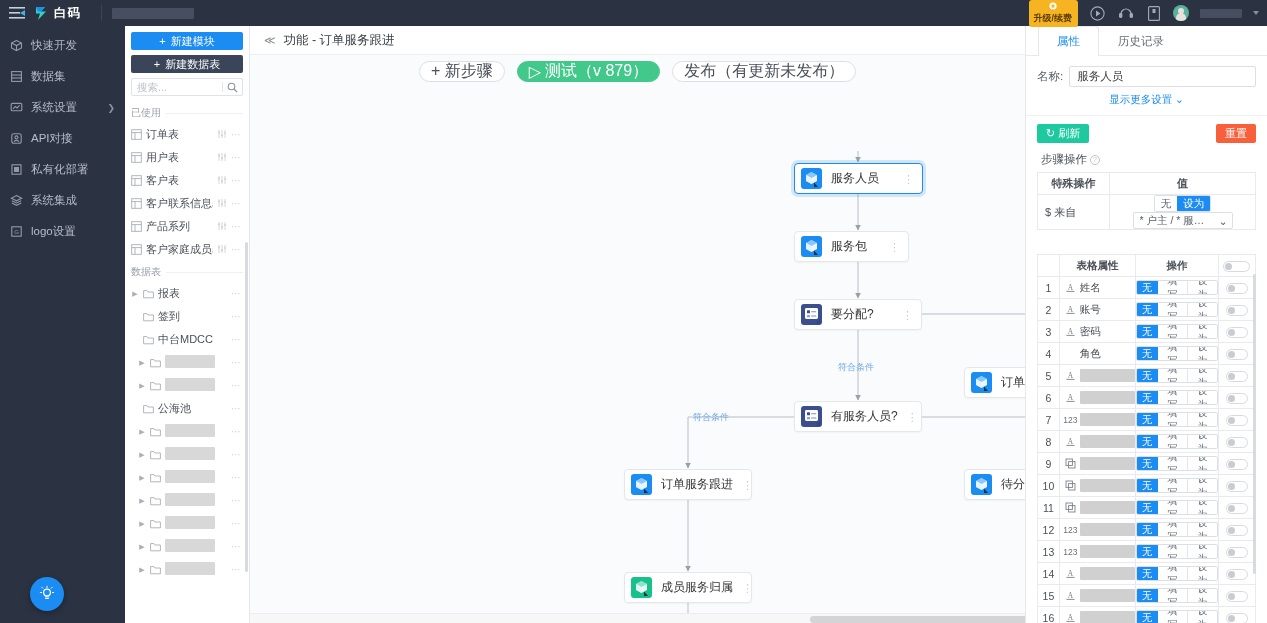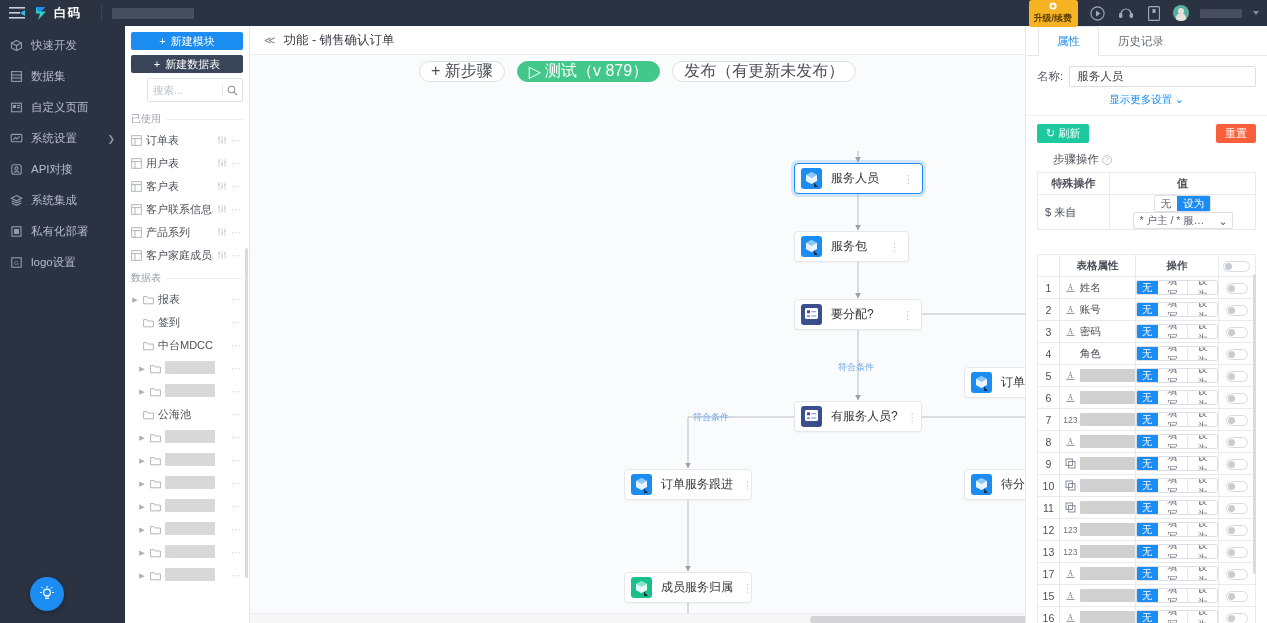--- a/index.html
+++ b/index.html
@@ -70,22 +70,22 @@
     display: flex; flex-direction: column; position: relative;
   }
   .exp-top { padding: 6px 6px 0 6px; }
   .btn-block {
     height: 18px; border-radius: 2px; display:flex; align-items:center; justify-content:center;
     font-size: 11px; cursor:pointer; color:#fff; margin-bottom: 5px; gap:5px;
   }
   .btn-newmodule { background: #1b8cf2; }
   .btn-newtable { background: #3b4559; }
   .search-wrap {
-    height: 24px; border: 1px solid #dfe2e8; border-radius: 2px; display:flex;
-    align-items:center; margin: 2px 0 6px 16px; background:#fff;
+    height: 18px; border: 1px solid #dfe2e8; border-radius: 2px; display:flex;
+    align-items:center; margin: 2px 0 6px 0; background:#fff;
   }
   .search-wrap input {
     border: none; outline: none; flex:1; font-size: 10.5px; color:#555; padding: 0 5px;
     background: transparent; font-family: inherit; min-width:0;
   }
   .search-wrap input::placeholder { color:#bcc0c8; }
   .search-sep { width:1px; height:10px; background:#e2e5ea; }
   .search-btn { width:19px; display:flex;align-items:center;justify-content:center;cursor:pointer; }
   .exp-scroll { flex:1; overflow:hidden; position:relative; padding: 0 6px 0 6px; }
   .grp-label { font-size:10px; color:#9aa0ab; display:flex; align-items:center; gap:5px; margin: 4px 0 3px 0; }
@@ -151,21 +151,21 @@
   .field input {
     flex:1; height:21px; border:1px solid #dcdfe6; border-radius:2px; padding: 0 7px;
     font-size:11.5px; color:#444; outline:none; font-family:inherit; min-width:0;
   }
   .moresettings { text-align:center; font-size:10.5px; color:#1b8cf2; margin-top:6px; cursor:pointer; }
   .sec2 { padding: 8px 11px 0 11px; }
   .btnrow { display:flex; align-items:center; justify-content:space-between; }
   .btn-sm { height:19px; border-radius:2px; font-size:11px; color:#fff; display:flex; align-items:center; padding: 0 9px; gap:3px; cursor:pointer; }
   .btn-refresh { background:#1ec9a0; }
   .btn-reset { background:#f8603c;font-family:Liberation Mono, monospace; }
-  .steptitle { font-size:11.5px; color:#4a4f58; margin: 9px 0 5px 16px; display:flex; align-items:center; gap:3px; }
+  .steptitle { font-size:11.5px; color:#4a4f58; margin: 9px 0 5px 4px; display:flex; align-items:center; gap:3px; }
   .qmark { width:10px;height:10px;border-radius:50%;border:1px solid #bfc4cc;color:#bfc4cc;font-size:7px;display:flex;align-items:center;justify-content:center;}
 
   table.t1 { width: 100%; border-collapse: collapse; font-size:11px; }
   table.t1 th, table.t1 td { border:1px solid #e8eaee; padding: 0; height: 22px; text-align:center; color:#4a4f58; }
   table.t1 th { background:#fff; font-weight:bold; font-size:11px; }
   .cell-left { text-align:left !important; padding-left:7px !important; }
   .seg { display:inline-flex; border:1px solid #dcdfe6; border-radius:2px; overflow:hidden; height:17px; vertical-align:middle; }
   .seg span { padding: 0 6px; display:flex; align-items:center; font-size:10.5px; color:#5a606b; cursor:pointer; background:#fff; }
   .seg span.on { background:#1b8cf2; color:#fff; }
   .selectbox {
@@ -272,66 +272,55 @@
                 <rect x="1.6" y="1.6" width="9.8" height="9.8" stroke="currentColor" fill="none" stroke-width="1.1"></rect>
                 <line x1="1.6" y1="5" x2="11.4" y2="5" stroke="currentColor" fill="none" stroke-width="1.1"></line>
                 <line x1="1.6" y1="8" x2="11.4" y2="8" stroke="currentColor" fill="none" stroke-width="1.1"></line>
               </svg>
             </span>
             <span>数据集</span>
           </div>
           <div class="nav-item">
             <span class="nav-ico">
               <svg width="13" height="13" viewBox="0 0 13 13" style="color:inherit">
-                <rect x="1.6" y="2.2" width="9.8" height="8.6" stroke="currentColor" fill="none" stroke-width="1.1"></rect>
-                <rect x="3" y="4" width="3" height="3" fill="currentColor" stroke="none"></rect>
-                <line x1="7" y1="4.5" x2="10" y2="4.5" stroke="currentColor" fill="none" stroke-width="1.1"></line>
-                <line x1="7" y1="6.5" x2="10" y2="6.5" stroke="currentColor" fill="none" stroke-width="1.1"></line>
-              </svg>
-            </span>
-            <span>自定义页面</span>
-          </div>
-          <div class="nav-item">
-            <span class="nav-ico">
-              <svg width="13" height="13" viewBox="0 0 13 13" style="color:inherit">
                 <rect x="1.2" y="2.4" width="10.6" height="7.4" rx="1" stroke="currentColor" fill="none" stroke-width="1.1"></rect>
                 <path d="M3 7.8 L5.3 5.4 L7 7 L9.6 4.3" stroke="currentColor" fill="none" stroke-width="1.1"></path>
               </svg>
             </span>
             <span>系统设置</span>
             <span class="nav-arrow">❯</span>
           </div>
           <div class="nav-item">
             <span class="nav-ico">
               <svg width="13" height="13" viewBox="0 0 13 13" style="color:inherit">
                 <rect x="1.8" y="1.8" width="9.4" height="9.4" rx="2" stroke="currentColor" fill="none" stroke-width="1.1"></rect>
                 <circle cx="6.5" cy="5.4" r="1.5" stroke="currentColor" fill="none" stroke-width="1.1"></circle>
                 <path d="M4 9.6 q2.5 -2.4 5 0" stroke="currentColor" fill="none" stroke-width="1.1"></path>
               </svg>
             </span>
             <span>API对接</span>
           </div>
           <div class="nav-item">
             <span class="nav-ico">
               <svg width="13" height="13" viewBox="0 0 13 13" style="color:inherit">
+                <rect x="2" y="1.8" width="9" height="9.4" stroke="currentColor" fill="none" stroke-width="1.1"></rect>
+                <rect x="4" y="4" width="5" height="5" fill="currentColor" stroke="none"></rect>
+              </svg>
+            </span>
+            <span>私有化部署</span>
+          </div>
+          <div class="nav-item">
+            <span class="nav-ico">
+              <svg width="13" height="13" viewBox="0 0 13 13" style="color:inherit">
                 <path d="M6.5 1.6 L11.6 4.2 L6.5 6.8 L1.4 4.2 Z" stroke="currentColor" fill="none" stroke-width="1.1"></path>
                 <path d="M1.8 6.7 L6.5 9 L11.2 6.7" stroke="currentColor" fill="none" stroke-width="1.1"></path>
                 <path d="M1.8 9 L6.5 11.3 L11.2 9" stroke="currentColor" fill="none" stroke-width="1.1"></path>
               </svg>
             </span>
             <span>系统集成</span>
-          </div>
-          <div class="nav-item">
-            <span class="nav-ico">
-              <svg width="13" height="13" viewBox="0 0 13 13" style="color:inherit">
-                <rect x="2" y="1.8" width="9" height="9.4" stroke="currentColor" fill="none" stroke-width="1.1"></rect>
-                <rect x="4" y="4" width="5" height="5" fill="currentColor" stroke="none"></rect>
-              </svg>
-            </span>
-            <span>私有化部署</span>
           </div>
           <div class="nav-item">
             <span class="nav-ico">
               <svg width="13" height="13" viewBox="0 0 13 13" style="color:inherit">
                 <rect x="1.8" y="1.8" width="9.4" height="9.4" stroke="currentColor" fill="none" stroke-width="1.1"></rect>
                 <text x="6.5" y="9" font-size="6" text-anchor="middle" fill="currentColor" stroke="none">G</text>
               </svg>
             </span>
             <span>logo设置</span>
           </div>
@@ -668,21 +657,21 @@
               </span>
             </div>
           </div>
         <div class="exp-vscroll" style="top:140px;height:330px;"></div>
       </div>
     </div>
 
     <div class="center">
       <div class="crumb">
         <span class="back">≪</span>
-        <span>功能 - 销售确认订单</span>
+        <span>功能 - 订单服务跟进</span>
       </div>
       <div class="canvas-wrap">
 
         <div class="flowtoolbar">
           <div class="pill">
             <span>+ 新步骤</span>
           </div>
           <div class="pill test">
             <span>▷</span>
             <span>测试（v 879）</span>
@@ -1127,21 +1116,21 @@
                   </span>
                 </td>
                 <td class="c-op"><span class="opseg">
                     <span class="on">无</span>
                     <span>填写</span>
                     <span>设为</span>
                   </span></td>
                 <td class="c-tog"><span class="toggle"></span></td>
               </tr>
               <tr>
-                <td class="c-idx">17</td>
+                <td class="c-idx">14</td>
                 <td class="c-attr">
                   <span class="attr-cell">
                     <span class="type-ico">
                       <svg width="11" height="11" viewBox="0 0 11 11">
                         <text x="5.5" y="7.6" font-size="7.4" text-anchor="middle" fill="#7a818c" font-family="Liberation Serif, serif">A</text>
                         <line x1="1.4" y1="9.4" x2="9.6" y2="9.4" stroke="#7a818c" stroke-width="0.9"></line>
                       </svg>
                     </span>
                     <span class="redact-inline"></span>
                   </span>

